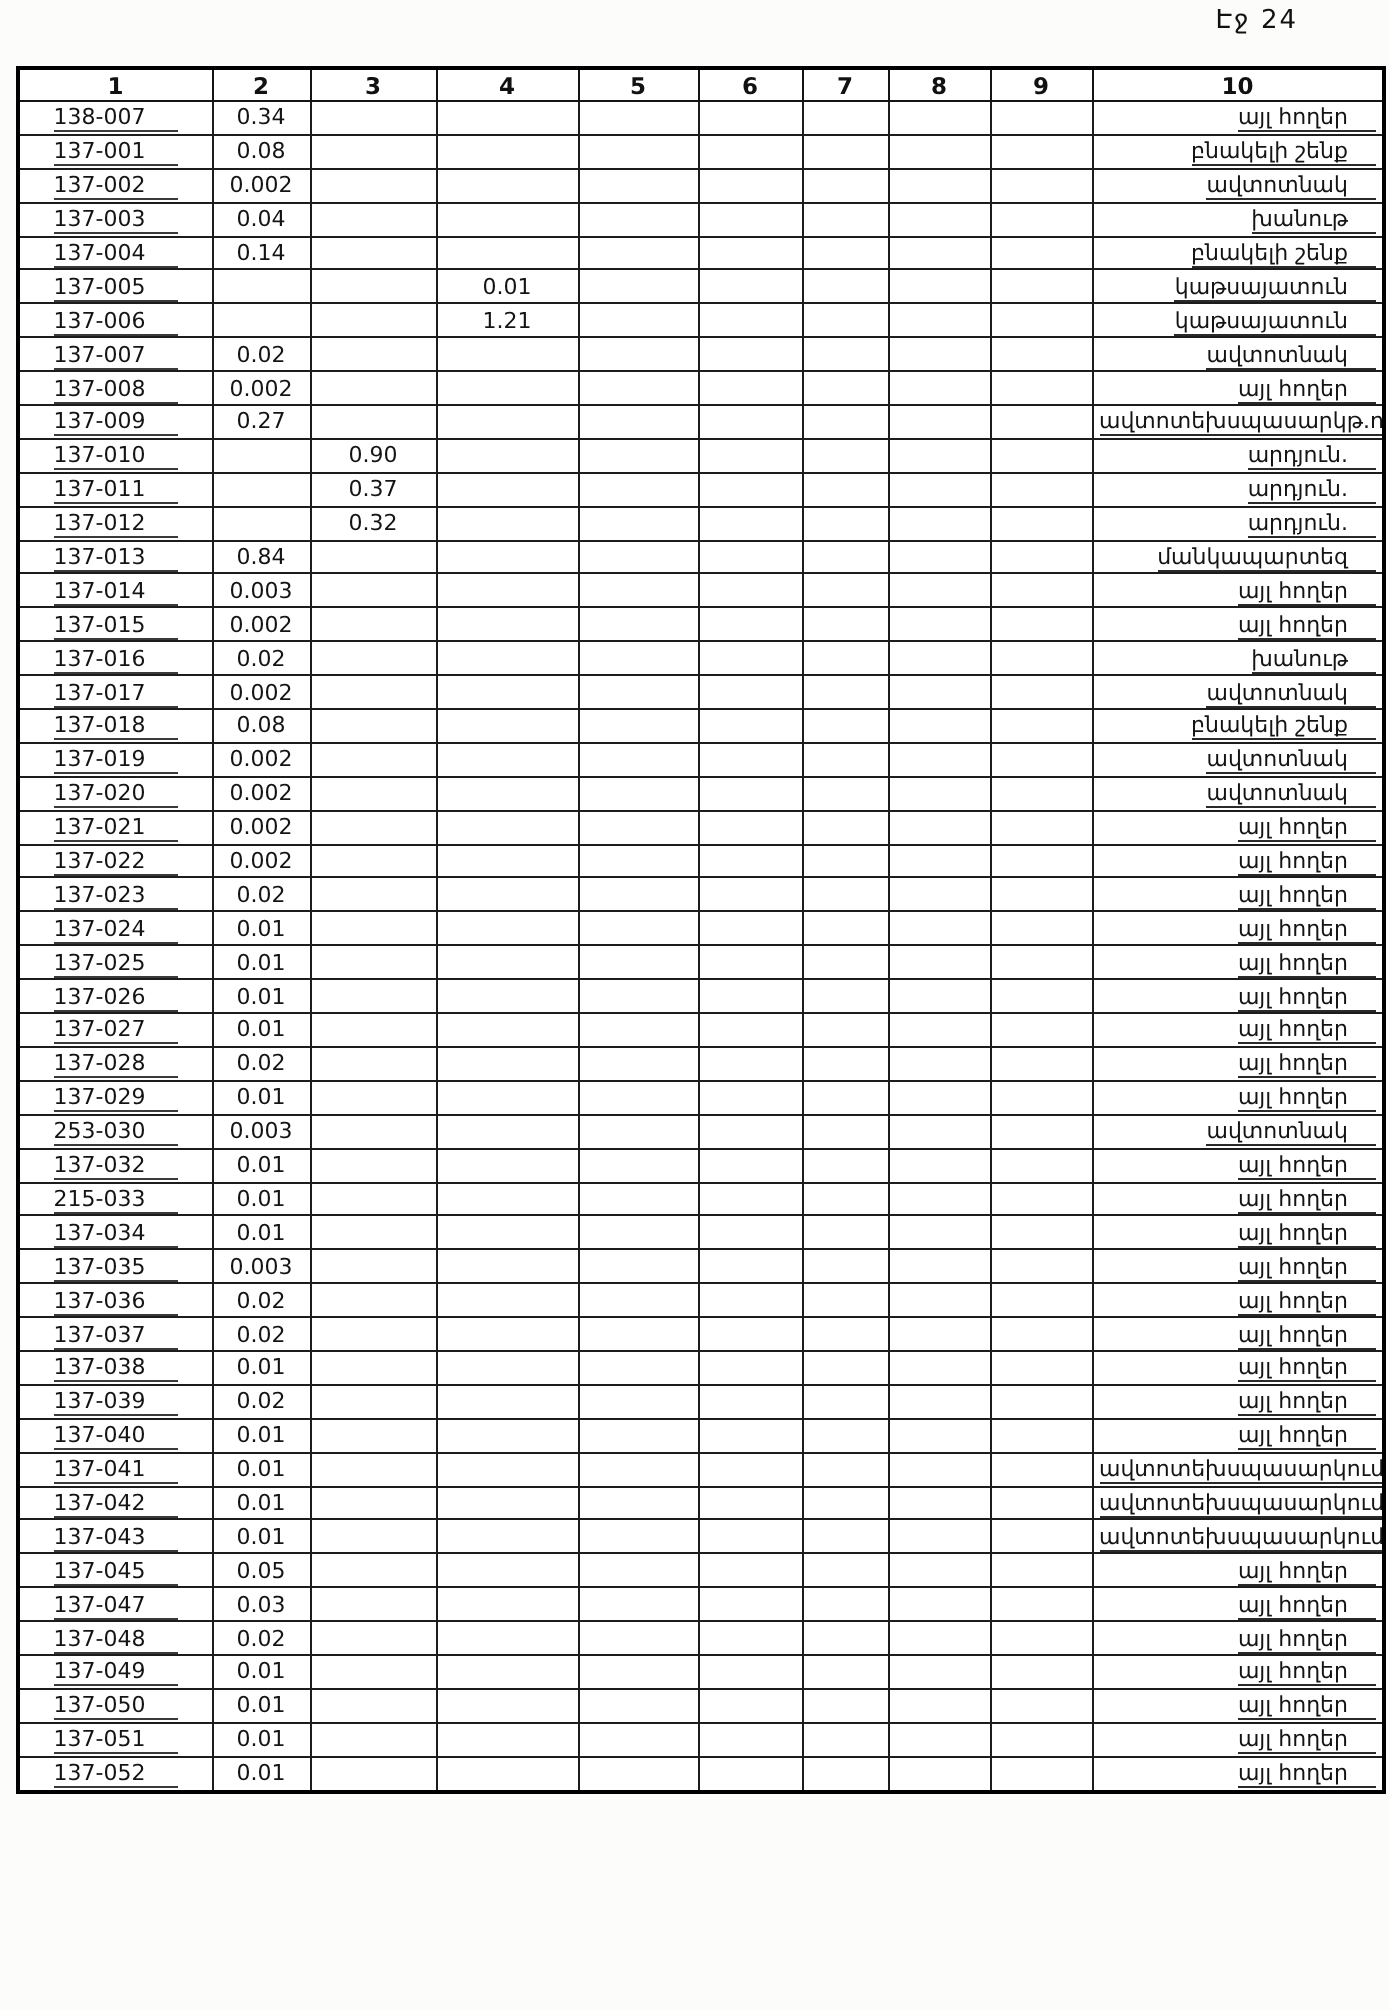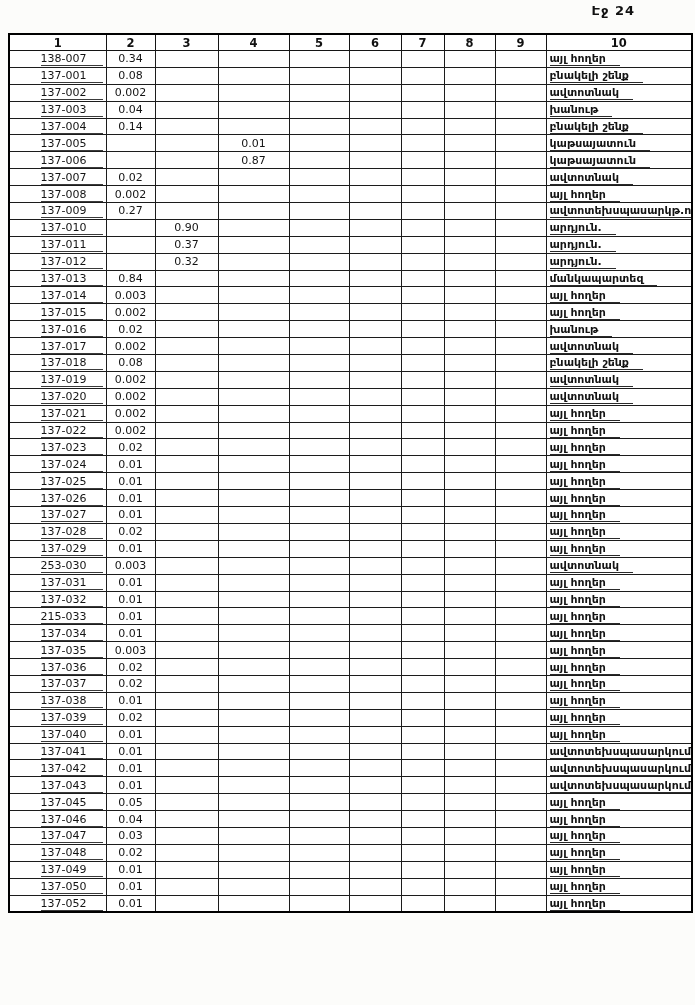--- a/index.html
+++ b/index.html
@@ -6,23 +6,23 @@
   body{
     width:695px;height:1005px;
     background:#fcfcfa;
     font-family:"DejaVu Sans",sans-serif;
     color:#1a1a1a;
     position:relative;
     overflow:hidden;
   }
   .page-label{
     position:absolute;
-    top:3px;right:60px;
+    top:3px;right:46px;
     font-size:13px;
-    font-weight:bold;
+    font-weight:normal;
     letter-spacing:1px;
     color:#111;
   }
   table.grid{
     position:absolute;
     left:8px;top:33px;
     width:683px;
     border-collapse:collapse;
     table-layout:fixed;
     background:#fff;
@@ -39,24 +39,24 @@
   }
   table.grid td{
     border:1px solid #1c1c1c;
     height:15.9px;
     padding:0 3px;
     font-size:11px;
     white-space:nowrap;
     overflow:hidden;
     color:#141414;
   }
-  td.c1{text-align:right;padding-left:5px;}
+  td.c1{text-align:center;padding-left:5px;}
   td.c1 span{border-bottom:1px solid #3a3a3a;padding-right:16px;}
   td.num{text-align:center;}
-  td.c10{text-align:left;font-size:10.5px;padding-left:3px;font-weight:bold;}
+  td.c10{text-align:right;font-size:10.5px;padding-left:3px;}
   td.c10 span{border-bottom:1.5px solid #2a2a2a;padding-right:14px;}
 </style>
 </head>
 <body>
 
 <div class="page-label">Էջ 24</div>
 
 <table class="grid">
   <colgroup>
     <col style="width:97px">
@@ -154,21 +154,21 @@
         <td class="num"></td>
         <td class="num"></td>
         <td class="num"></td>
         <td class="num"></td>
         <td class="c10"><span>կաթսայատուն</span></td>
       </tr>
       <tr>
         <td class="c1"><span>137-006</span></td>
         <td class="num"></td>
         <td class="num"></td>
-        <td class="num"><span>0.87</span></td>
+        <td class="num"><span>1.21</span></td>
         <td class="num"></td>
         <td class="num"></td>
         <td class="num"></td>
         <td class="num"></td>
         <td class="num"></td>
         <td class="c10"><span>կաթսայատուն</span></td>
       </tr>
       <tr>
         <td class="c1"><span>137-007</span></td>
         <td class="num"><span>0.02</span></td>
@@ -451,32 +451,20 @@
         <td class="num"></td>
         <td class="num"></td>
         <td class="num"></td>
         <td class="num"></td>
         <td class="num"></td>
         <td class="num"></td>
         <td class="num"></td>
         <td class="c10"><span>ավտոտնակ</span></td>
       </tr>
       <tr>
-        <td class="c1"><span>137-031</span></td>
-        <td class="num"><span>0.01</span></td>
-        <td class="num"></td>
-        <td class="num"></td>
-        <td class="num"></td>
-        <td class="num"></td>
-        <td class="num"></td>
-        <td class="num"></td>
-        <td class="num"></td>
-        <td class="c10"><span>այլ հողեր</span></td>
-      </tr>
-      <tr>
         <td class="c1"><span>137-032</span></td>
         <td class="num"><span>0.01</span></td>
         <td class="num"></td>
         <td class="num"></td>
         <td class="num"></td>
         <td class="num"></td>
         <td class="num"></td>
         <td class="num"></td>
         <td class="num"></td>
         <td class="c10"><span>այլ հողեր</span></td>
@@ -619,32 +607,20 @@
         <td class="num"></td>
         <td class="num"></td>
         <td class="num"></td>
         <td class="num"></td>
         <td class="num"></td>
         <td class="num"></td>
         <td class="num"></td>
         <td class="c10"><span>այլ հողեր</span></td>
       </tr>
       <tr>
-        <td class="c1"><span>137-046</span></td>
-        <td class="num"><span>0.04</span></td>
-        <td class="num"></td>
-        <td class="num"></td>
-        <td class="num"></td>
-        <td class="num"></td>
-        <td class="num"></td>
-        <td class="num"></td>
-        <td class="num"></td>
-        <td class="c10"><span>այլ հողեր</span></td>
-      </tr>
-      <tr>
         <td class="c1"><span>137-047</span></td>
         <td class="num"><span>0.03</span></td>
         <td class="num"></td>
         <td class="num"></td>
         <td class="num"></td>
         <td class="num"></td>
         <td class="num"></td>
         <td class="num"></td>
         <td class="num"></td>
         <td class="c10"><span>այլ հողեր</span></td>
@@ -668,20 +644,32 @@
         <td class="num"></td>
         <td class="num"></td>
         <td class="num"></td>
         <td class="num"></td>
         <td class="num"></td>
         <td class="num"></td>
         <td class="c10"><span>այլ հողեր</span></td>
       </tr>
       <tr>
         <td class="c1"><span>137-050</span></td>
+        <td class="num"><span>0.01</span></td>
+        <td class="num"></td>
+        <td class="num"></td>
+        <td class="num"></td>
+        <td class="num"></td>
+        <td class="num"></td>
+        <td class="num"></td>
+        <td class="num"></td>
+        <td class="c10"><span>այլ հողեր</span></td>
+      </tr>
+      <tr>
+        <td class="c1"><span>137-051</span></td>
         <td class="num"><span>0.01</span></td>
         <td class="num"></td>
         <td class="num"></td>
         <td class="num"></td>
         <td class="num"></td>
         <td class="num"></td>
         <td class="num"></td>
         <td class="num"></td>
         <td class="c10"><span>այլ հողեր</span></td>
       </tr>

